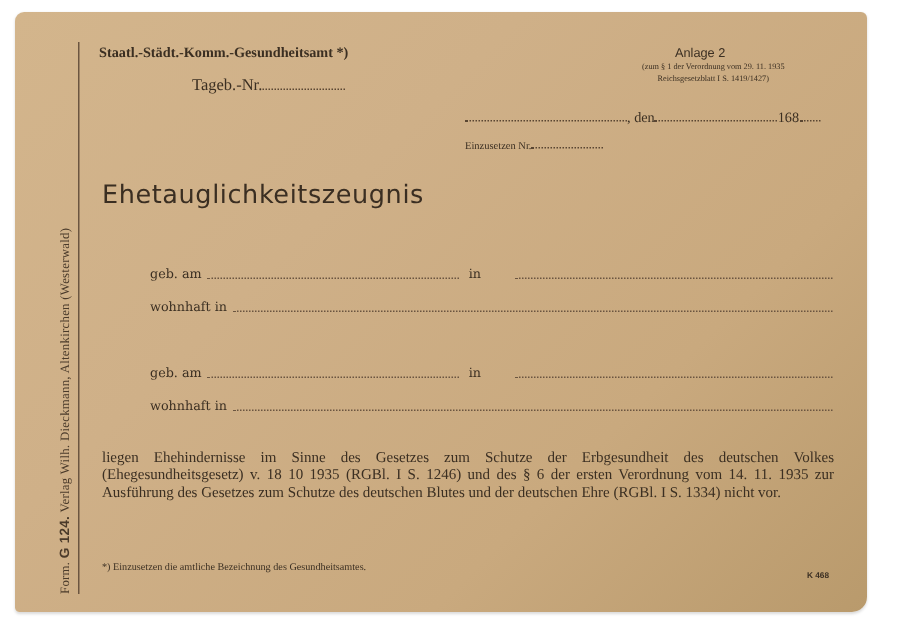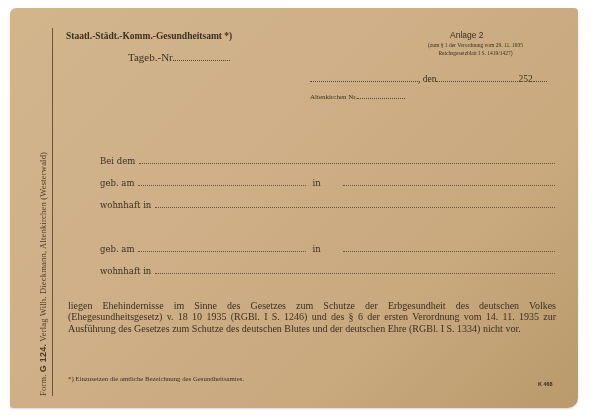--- a/index.html
+++ b/index.html
@@ -50,32 +50,29 @@
     <span>Tageb.-Nr.</span><span class="dots" style="width:55px"></span>
   </div>
 
   <div class="t anlage">Anlage 2</div>
   <div class="t anlage-sub">
     <div>(zum § 1 der Verordnung vom 29. 11. 1935</div>
     <div>Reichsgesetzblatt I S. 1419/1427)</div>
   </div>
 
   <div class="t den-line">
-    <span class="dots" style="width:108px"></span><span>, den</span><span class="dots" style="width:82px"></span><span>252</span><span class="dots" style="width:14px"></span>
+    <span class="dots" style="width:108px"></span><span>, den</span><span class="dots" style="width:82px"></span><span>168</span><span class="dots" style="width:14px"></span>
   </div>
 
   <div class="t fern">
-    <span>Altenkirchen Nr.</span><span class="dots" style="width:48px"></span>
+    <span>Einzusetzen Nr.</span><span class="dots" style="width:48px"></span>
   </div>
 
+  <div class="t title">Ehetauglichkeitszeugnis</div>
 
-  <div class="row" style="top:146px">
-    <span class="lbl">Bei dem</span>
-    <span class="fill"></span>
-  </div>
   <div class="row" style="top:168px">
     <span class="lbl">geb. am</span>
     <span class="fill short"></span>
     <span class="lbl mid">in</span>
     <span class="fill"></span>
   </div>
   <div class="row" style="top:190px">
     <span class="lbl">wohnhaft in</span>
     <span class="fill"></span>
   </div>

